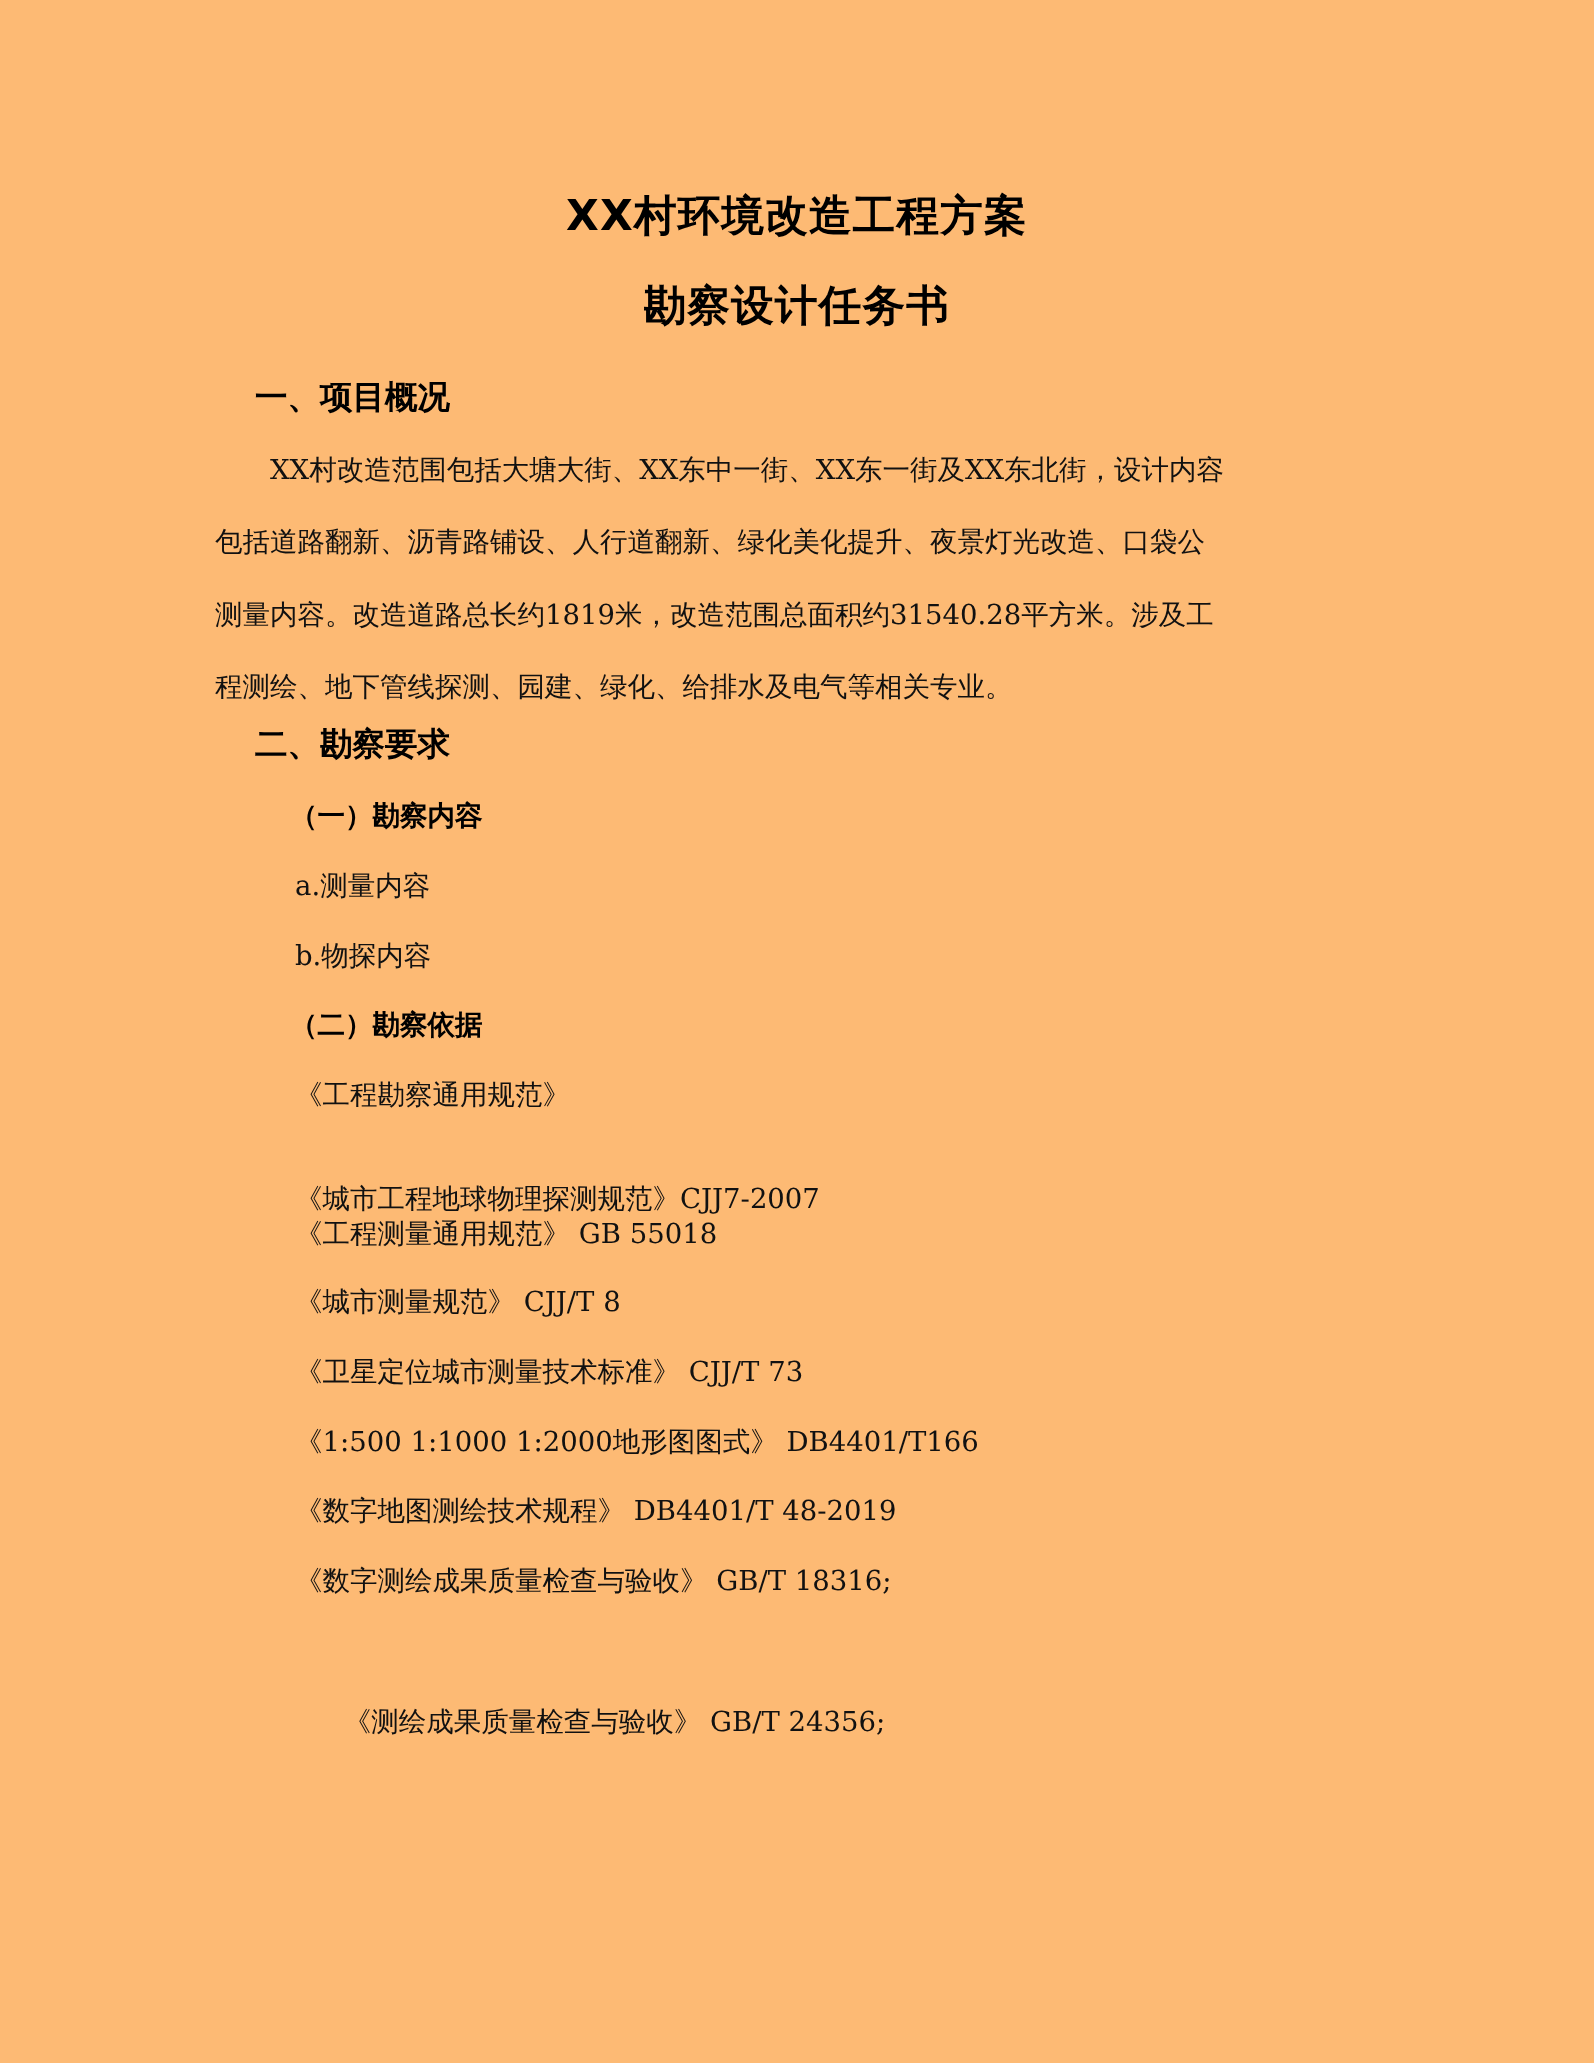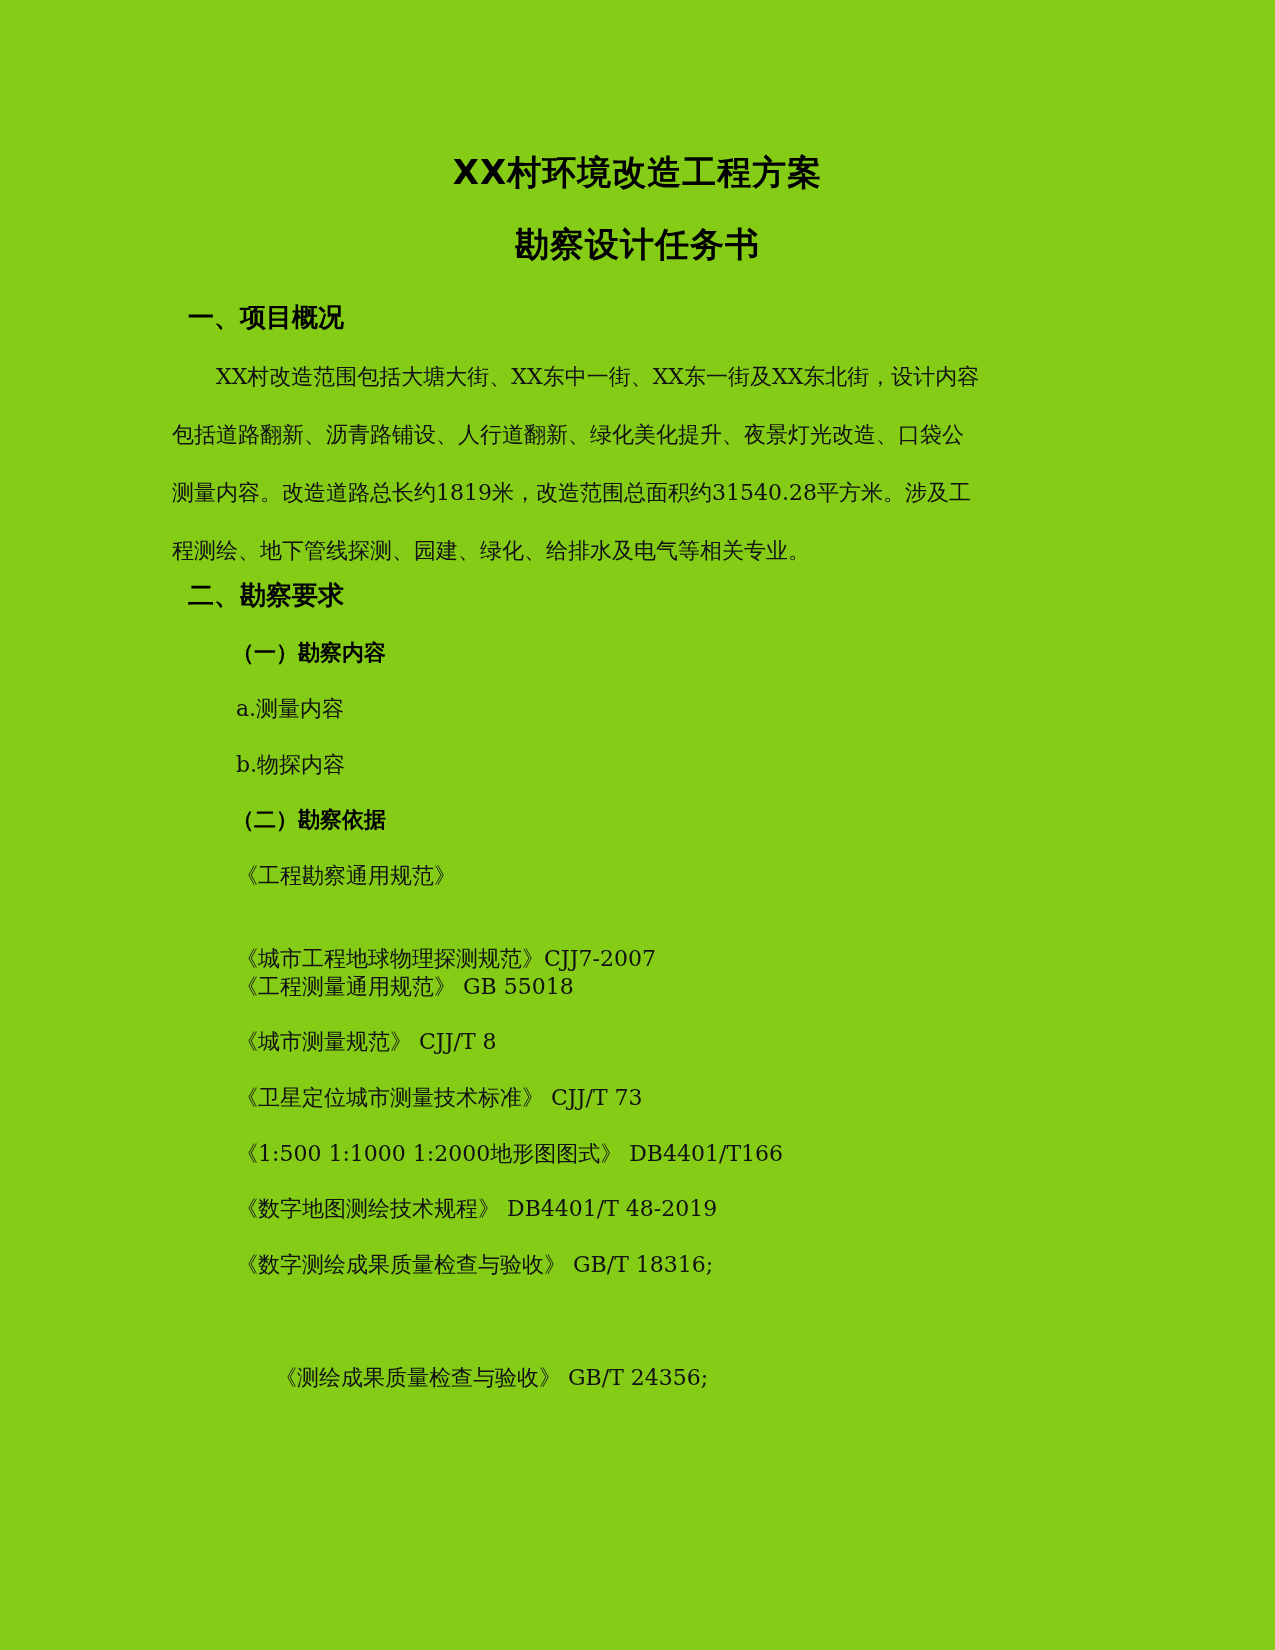--- a/index.html
+++ b/index.html
@@ -1,25 +1,25 @@
 <!DOCTYPE html>
 <html><head>
   <meta charset="utf-8">
   <style>
     html, body { margin: 0; padding: 0; background: #ffffff; }
     body { width: 1275px; height: 1650px; position: relative; overflow: hidden; color: #111; }
-    .page { position: absolute; left: 0; top: 0; width: 1275px; height: 1650px; background: #84cc16; }
+    .page { position: absolute; left: 0; top: 0; width: 1275px; height: 1650px; background: #fdba74; }
     .title {
       position: absolute; left: 0; width: 1275px; text-align: center;
       font-family: "DejaVu Sans", sans-serif; font-weight: bold; font-size: 34px; letter-spacing: 1px; color: #000;
     }
     .t1 { top: 150px; }
     .t2 { top: 222px; }
     .h1 {
-      position: absolute; left: 188px;
+      position: absolute; left: 204px;
       font-family: Liberation Sans, sans-serif; font-weight: bold; font-size: 26px; color: #000;
     }
     .h2 {
       position: absolute; left: 232px;
       font-family: "DejaVu Sans", sans-serif; font-weight: bold; font-size: 22px; color: #000;
     }
     .para {
       position: absolute; left: 172px; width: 900px;
       font-family: "DejaVu Serif", serif; font-size: 22px; line-height: 58px; color: #111;
       text-align: justify;

